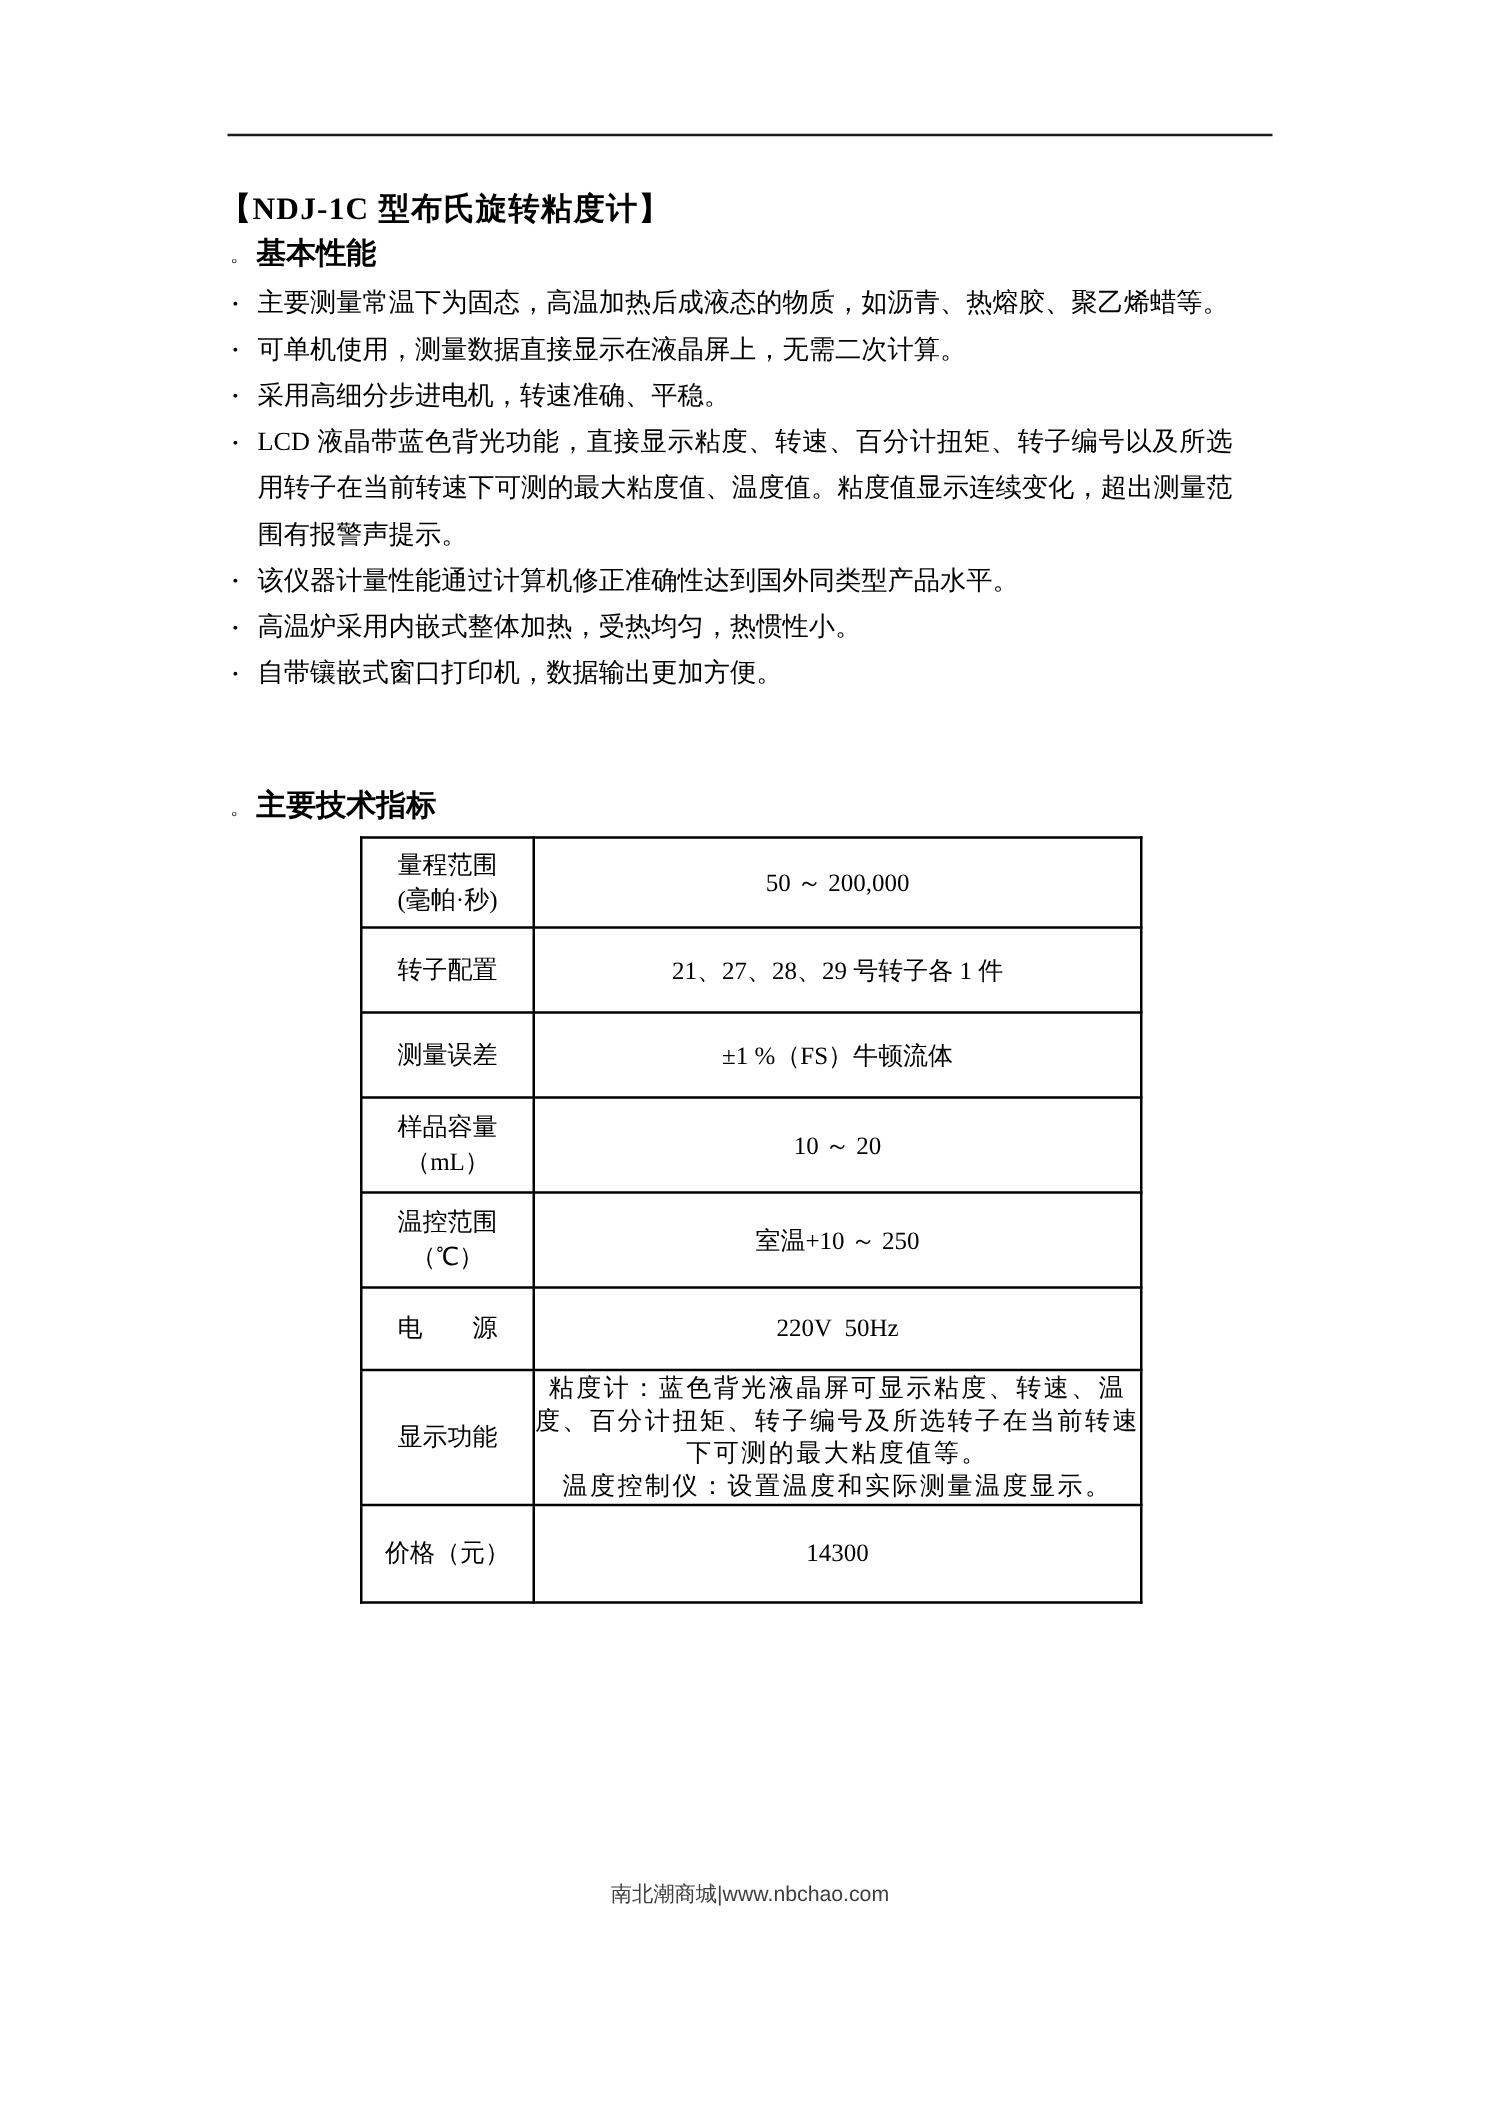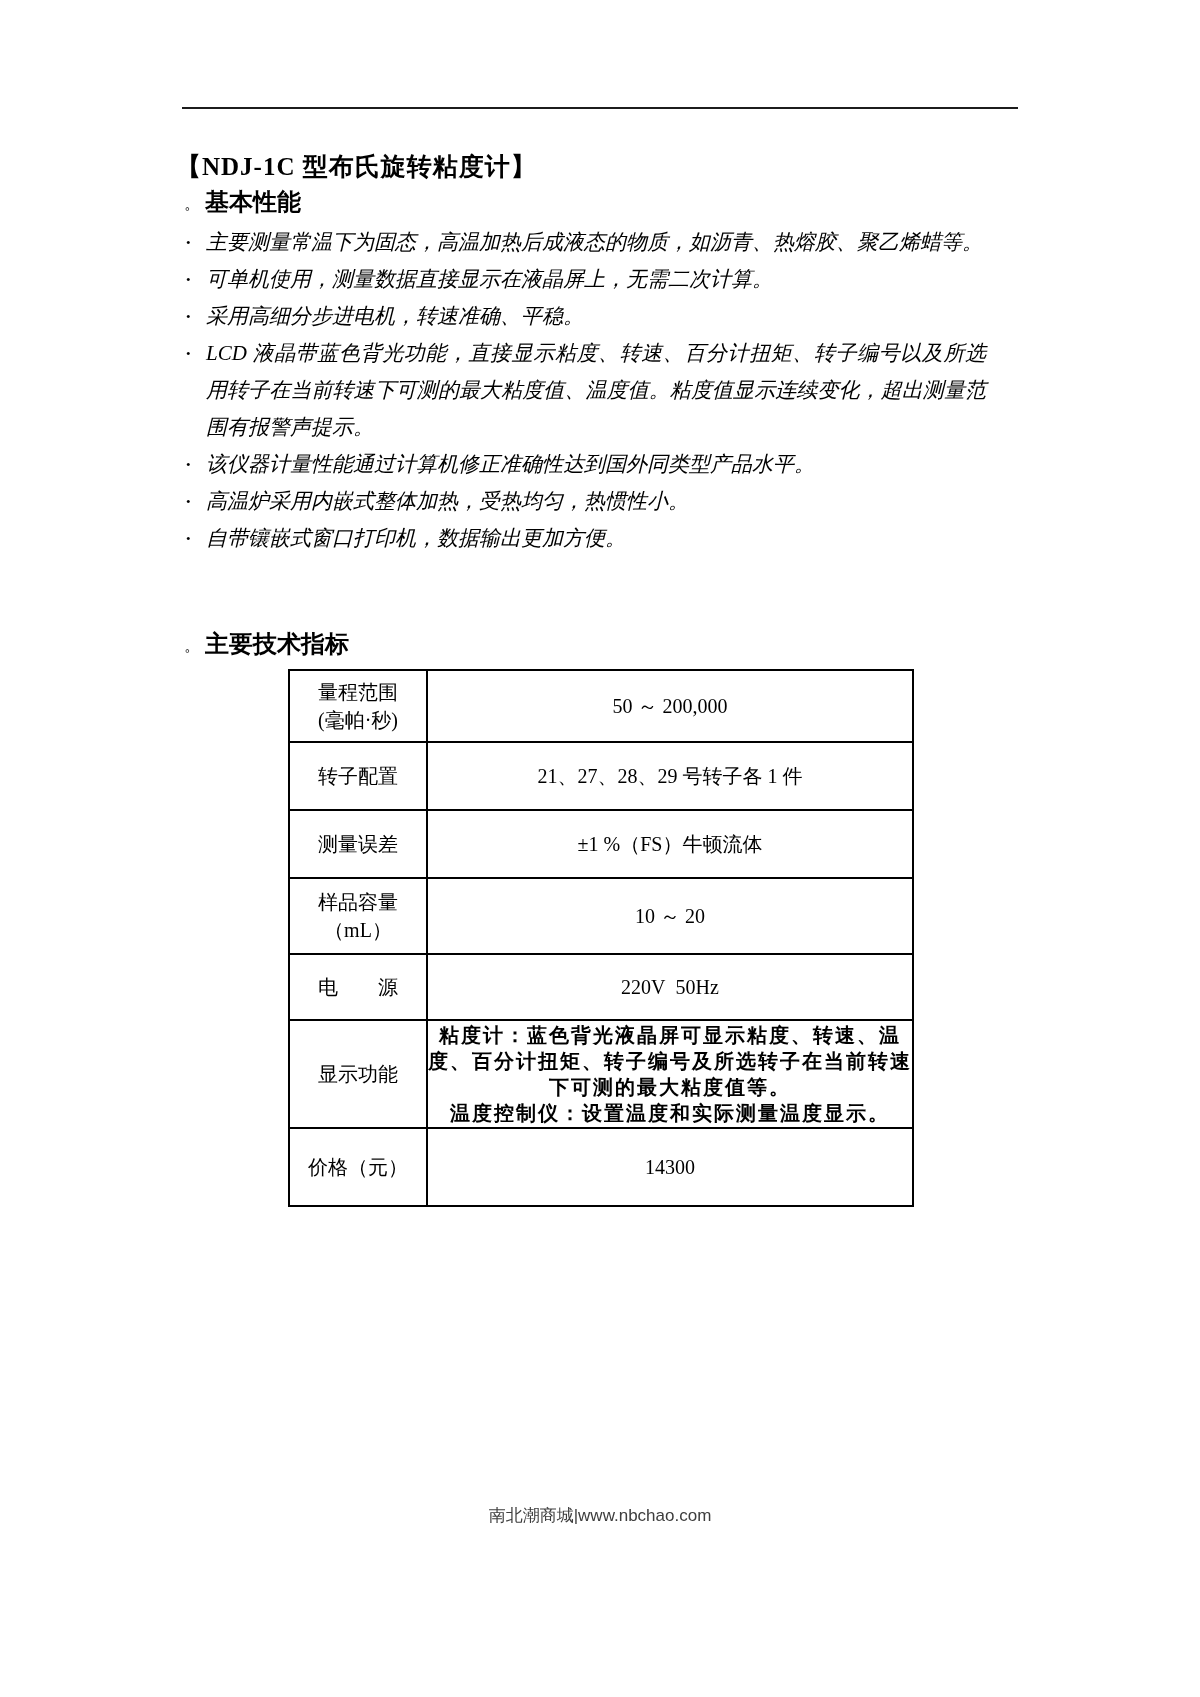--- a/index.html
+++ b/index.html
@@ -31,40 +31,39 @@
     position:absolute;left:186px;top:224px;width:800px;
     list-style:none;margin:0;padding:0;
   }
   .bullets li{
     display:flex;font-size:21px;line-height:37px;
   }
   .bullets .dot{
     flex:0 0 20px;font-size:13px;line-height:37px;
   }
   .bullets .btext{
-    flex:0 0 780px;width:780px;text-align:justify;font-style:italic;
+    flex:0 0 780px;width:780px;text-align:justify;
   }
   .specs-table{
     position:absolute;left:288px;top:669px;width:624px;
     border-collapse:collapse;table-layout:fixed;
     font-size:20px;
     border-radius:27px;
   }
   .specs-table td{
     border:2px solid #000;
     text-align:center;vertical-align:middle;
     padding:0;overflow:hidden;
   }
   .lbl-line{line-height:28px;}
   .cell-display{
     text-align:justify;
     padding:0 12px;
     line-height:26px;
     letter-spacing:2px;
-    font-weight:bold;
   }
   .cell-display p{margin:0;}
   .footer{
     position:absolute;left:0;top:1504px;width:1200px;
     text-align:center;
     font-family:"Liberation Sans", sans-serif;
     font-size:17px;color:#3d3d3d;
   }
 </style>
 </head>
@@ -140,20 +139,27 @@
         </td>
         <td>±1 %（FS）牛顿流体</td>
       </tr>
       <tr style="height:76px">
         <td>
           <div class="lbl-line">样品容量</div>
           <div class="lbl-line">（mL）</div>
         </td>
         <td>10 ～ 20</td>
       </tr>
+      <tr style="height:76px">
+        <td>
+          <div class="lbl-line">温控范围</div>
+          <div class="lbl-line">（℃）</div>
+        </td>
+        <td>室温+10 ～ 250</td>
+      </tr>
       <tr style="height:66px">
         <td>
           <div class="lbl-line">电　　源</div>
         </td>
         <td>220V&nbsp;&nbsp;50Hz</td>
       </tr>
       <tr style="height:108px">
         <td>
           <div class="lbl-line">显示功能</div>
         </td>

